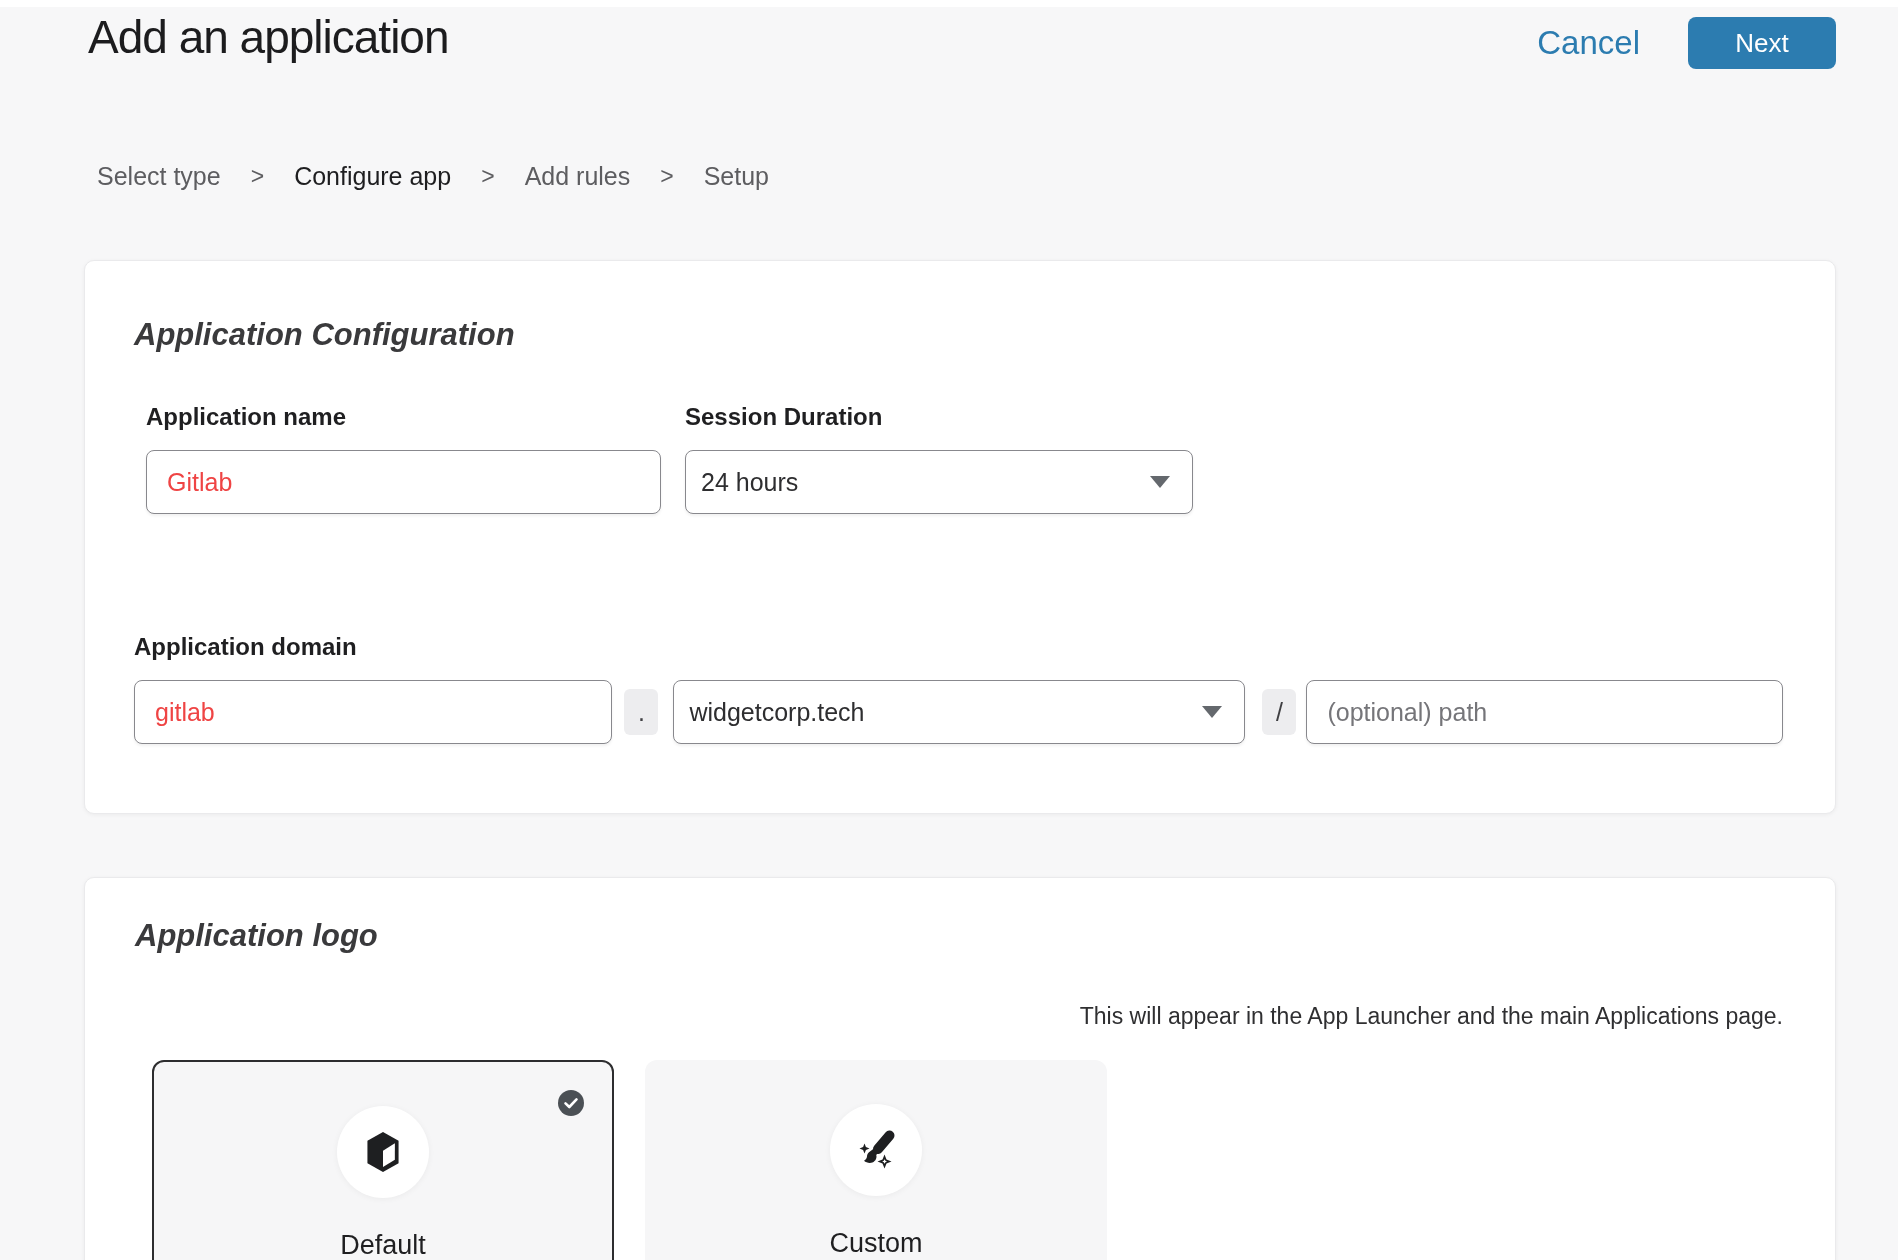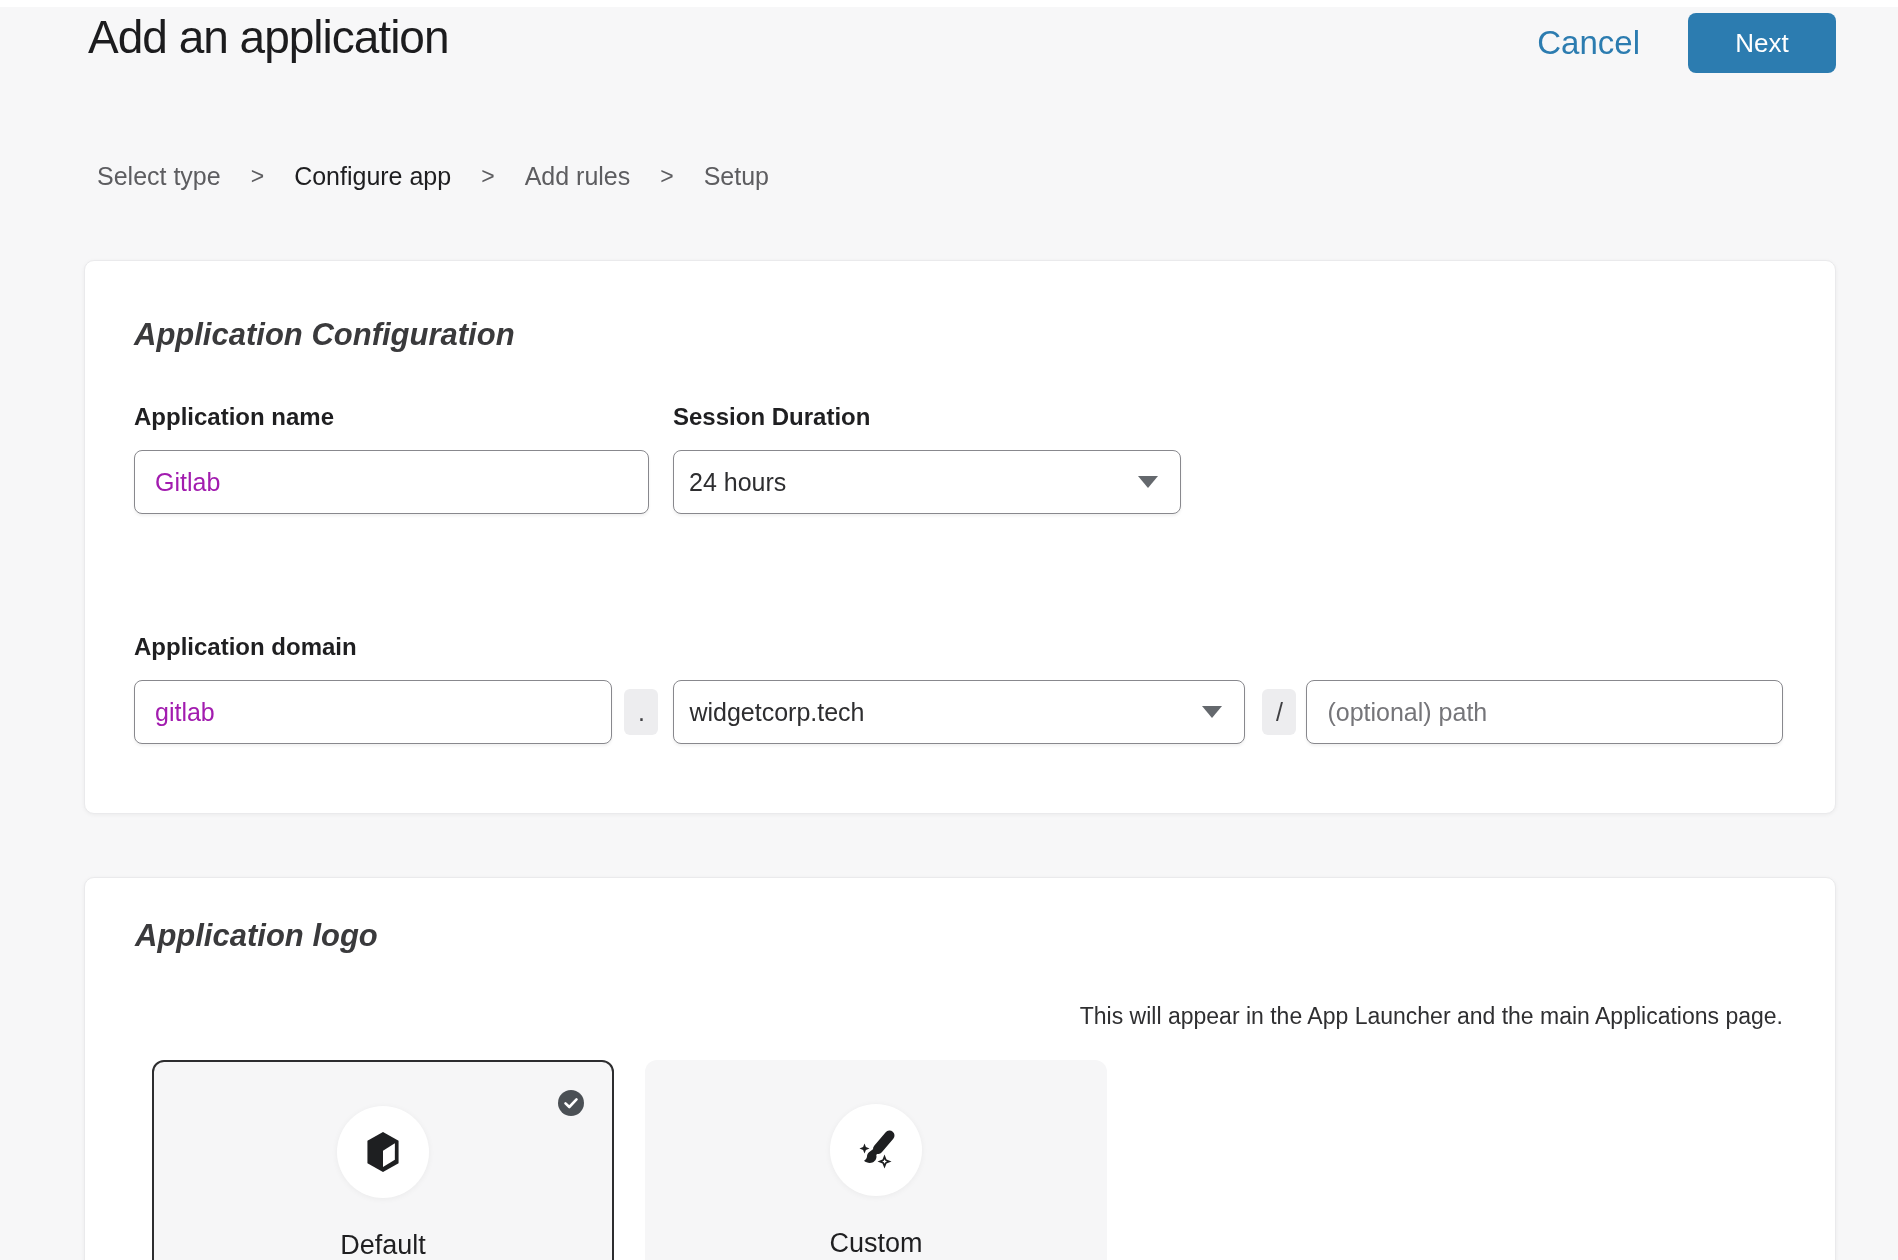--- a/index.html
+++ b/index.html
@@ -17,21 +17,21 @@
   .page-title {
     position:absolute; left:88px; top:10px;
     font-size:46px; font-weight:400; color:#1c1c1e; letter-spacing:-1px;
   }
   .header-actions {
     position:absolute; top:13px; right:62px; height:60px;
     display:flex; align-items:center; gap:48px;
   }
   .cancel-link { font-size:33px; color:#2c7cb0; cursor:pointer; }
   .next-button {
-    width:148px; height:60px; border:none; border-radius:8px;
+    width:148px; height:52px; border:none; border-radius:8px;
     background:#2c7cb0; color:#ffffff; font-size:26px;
     font-family:inherit; cursor:pointer;
     display:flex; align-items:center; justify-content:center;
   }
 
   
   .breadcrumb {
     position:absolute; left:97px; top:162px;
     display:flex; align-items:center; gap:30px;
     font-size:25px; color:#5d5d60;
@@ -45,29 +45,29 @@
     position:absolute; left:84px; width:1752px;
     background:#ffffff; border:1px solid #eaeaec; border-radius:10px;
     box-shadow:0 1px 4px rgba(0,0,0,0.05);
   }
   .card.config { top:260px; height:554px; padding:56px 52px 0 49px; }
   .card.logo   { top:877px; height:470px; padding:40px 52px 0 50px; }
   .card-heading { font-size:31px; line-height:36px; font-weight:700; color:#3a3a3c;font-style:italic; }
 
   .field-label { font-size:24px; line-height:30px; font-weight:700; color:#1f1f21; margin-bottom:18px; }
 
-  .field-row1 { display:flex; gap:24px; margin-top:49px; }
+  .field-row1 { display:flex; gap:24px; margin-top:49px;margin-left:12px; }
   .col-name { width:515px; }
   .col-duration { width:508px; }
 
   .text-input {
     width:100%; height:64px;
     border:1.5px solid #88888d; border-radius:8px;
     background:#fff; box-shadow:0 2px 3px rgba(0,0,0,0.06);
-    font-family:inherit; font-size:25px; color:#a21caf;
+    font-family:inherit; font-size:25px; color:#ef4444;
     padding:0 20px; outline:none;
   }
   .text-input::placeholder { color:#757579; }
   .select-box {
     height:64px;
     border:1.5px solid #88888d; border-radius:8px;
     background:#fff; box-shadow:0 2px 3px rgba(0,0,0,0.06);
     display:flex; align-items:center; justify-content:space-between;
     padding:0 22px 0 15px;
     font-size:25px; color:#2e2e30; cursor:pointer;

